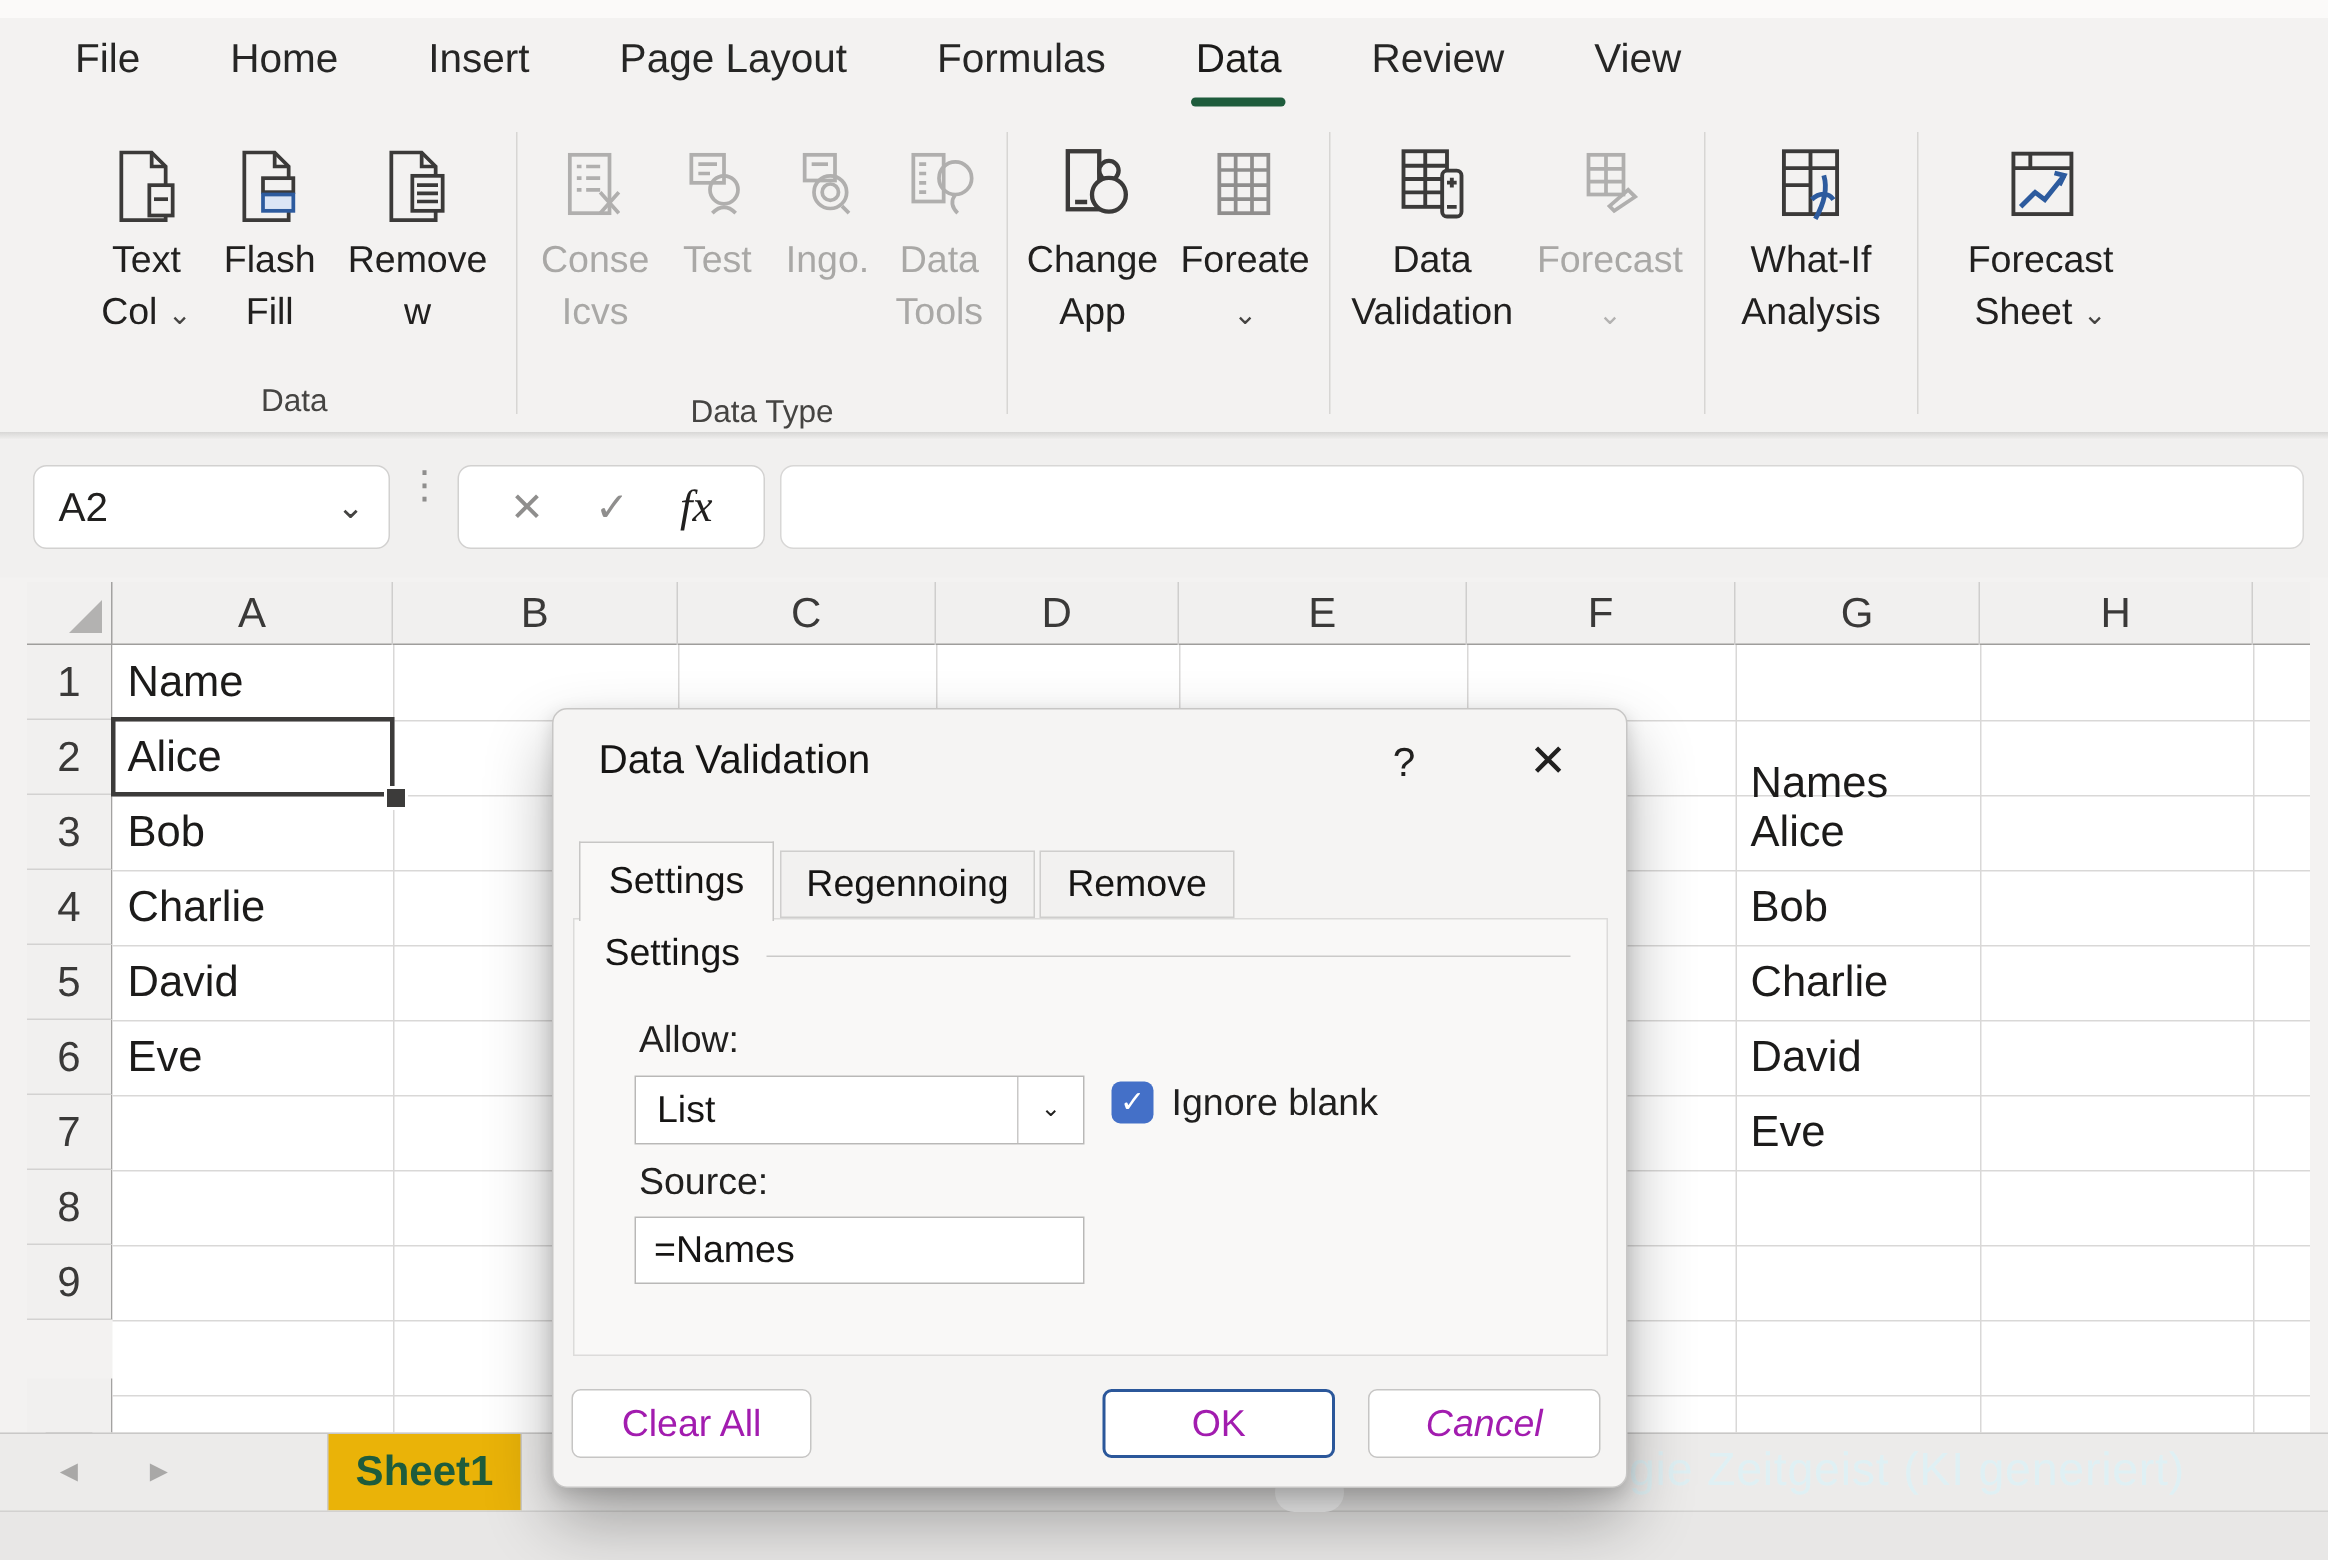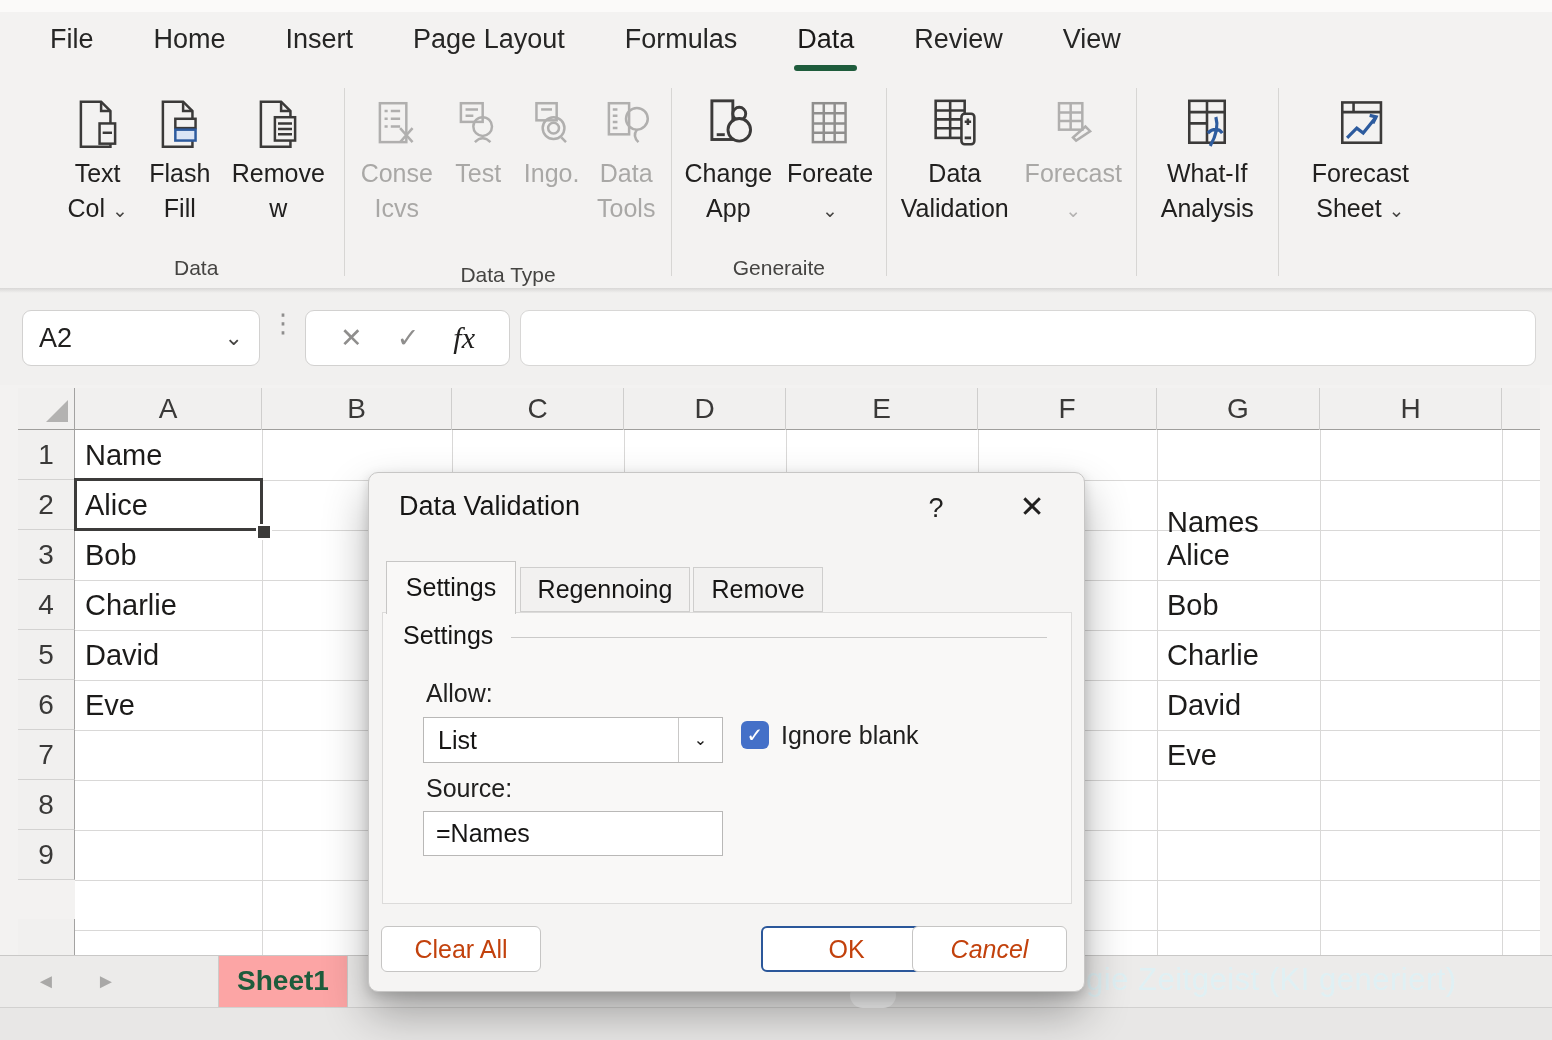--- a/index.html
+++ b/index.html
@@ -63,21 +63,21 @@
        padding-left:10px;box-sizing:border-box;z-index:1;}
   .sel{position:absolute;left:74px;top:478px;width:189px;height:53px;border:3px solid #3c3b3a;
        box-sizing:border-box;z-index:2;}
   .selh{position:absolute;left:256px;top:524px;width:12px;height:12px;background:#3c3b3a;
        border:2px solid #fff;box-sizing:content-box;z-index:3;}
 
   
   .tabbar{position:absolute;left:0;top:955px;width:1552px;height:52px;background:#ecebea;
        border-top:1px solid #c9c8c7;box-sizing:border-box;}
   .nav{position:absolute;top:14px;font-size:20px;color:#a9a8a7;}
-  .stab{position:absolute;left:218px;top:0;width:130px;height:51px;background:#fca5a5;
+  .stab{position:absolute;left:218px;top:0;width:130px;height:51px;background:#eab308;
        border-left:1px solid #cdccca;border-right:1px solid #cdccca;text-align:center;
        line-height:49px;font-weight:bold;font-size:28px;color:#1e5c3c;box-sizing:border-box;}
   .statusbar{position:absolute;left:0;top:1007px;width:1552px;height:33px;background:#e8e7e6;
        border-top:1px solid #d2d1d0;box-sizing:border-box;}
   .wmark{position:absolute;left:1086px;top:962px;font-size:31px;color:#dfF1f5;opacity:.95;
        z-index:6;letter-spacing:.5px;}
   .wblob{position:absolute;left:850px;top:982px;width:46px;height:26px;border-radius:13px;
        background:rgba(255,255,255,.9);z-index:6;}
 
   
@@ -105,23 +105,23 @@
   .dcombo .drop{position:absolute;right:0;top:0;width:44px;height:100%;border-left:1px solid #c9c8c7;
        text-align:center;line-height:44px;box-sizing:border-box;}
   .dcheck{position:absolute;left:372px;top:248px;width:28px;height:28px;border-radius:6px;
        background:#4470c8;color:#fff;text-align:center;line-height:28px;font-size:20px;z-index:4;}
   .dchecklabel{position:absolute;left:412px;top:248px;font-size:25px;z-index:4;}
   .dsource{position:absolute;left:57px;top:301px;font-size:25px;z-index:4;}
   .dsrcinput{position:absolute;left:54px;top:338px;width:300px;height:45px;background:#fff;
        border:1px solid #b9b8b7;line-height:43px;padding-left:12px;font-size:25px;
        box-sizing:border-box;z-index:4;color:#161514;}
   .dbtn{position:absolute;top:453px;height:46px;line-height:44px;text-align:center;font-size:25px;
-       background:#fff;border:1px solid #c6c5c4;border-radius:6px;box-sizing:border-box;color:#c2410c;}
+       background:#fff;border:1px solid #c6c5c4;border-radius:6px;box-sizing:border-box;color:#a21caf;}
   .dbtn.clear{left:12px;width:160px;}
-  .dbtn.ok{left:392px;width:171px;border:2px solid #2b579a;line-height:42px;}
+  .dbtn.ok{left:366px;width:155px;border:2px solid #2b579a;line-height:42px;}
   .dbtn.cancel{left:543px;width:155px;font-style:italic;}
 
   svg{display:block;}
 </style>
 </head>
 <body>
 
 <div class="app">
   <div class="top-strip"></div>
 
@@ -257,21 +257,20 @@
           <span class="ricon">
             <svg width="56" height="62" viewBox="0 0 36 36" fill="none" stroke="#8f8e8d" stroke-width="1.6">
               <rect x="7" y="4" width="21" height="25"></rect>
               <path d="M14 4 v25 M21 4 v25 M7 10.5 h21 M7 17 h21 M7 23 h21"></path>
             </svg>
             </span>
           <span class="rlabel"><span>Foreate</span><br>
           <span class="chev">⌄</span></span>
         </div>
       </div>
-      <div class="rglabel">Generaite</div>
     </div>
 
     <div class="rsep"></div>
 
     <div class="rgroup" style="width:264px;">
       <div class="rbtns">
         <div class="rbtn">
           <span class="ricon">
             <svg width="58" height="62" viewBox="0 0 36 36" fill="none" stroke="#3b3a39" stroke-width="1.6">
               <rect x="6" y="3" width="18" height="23"></rect>

